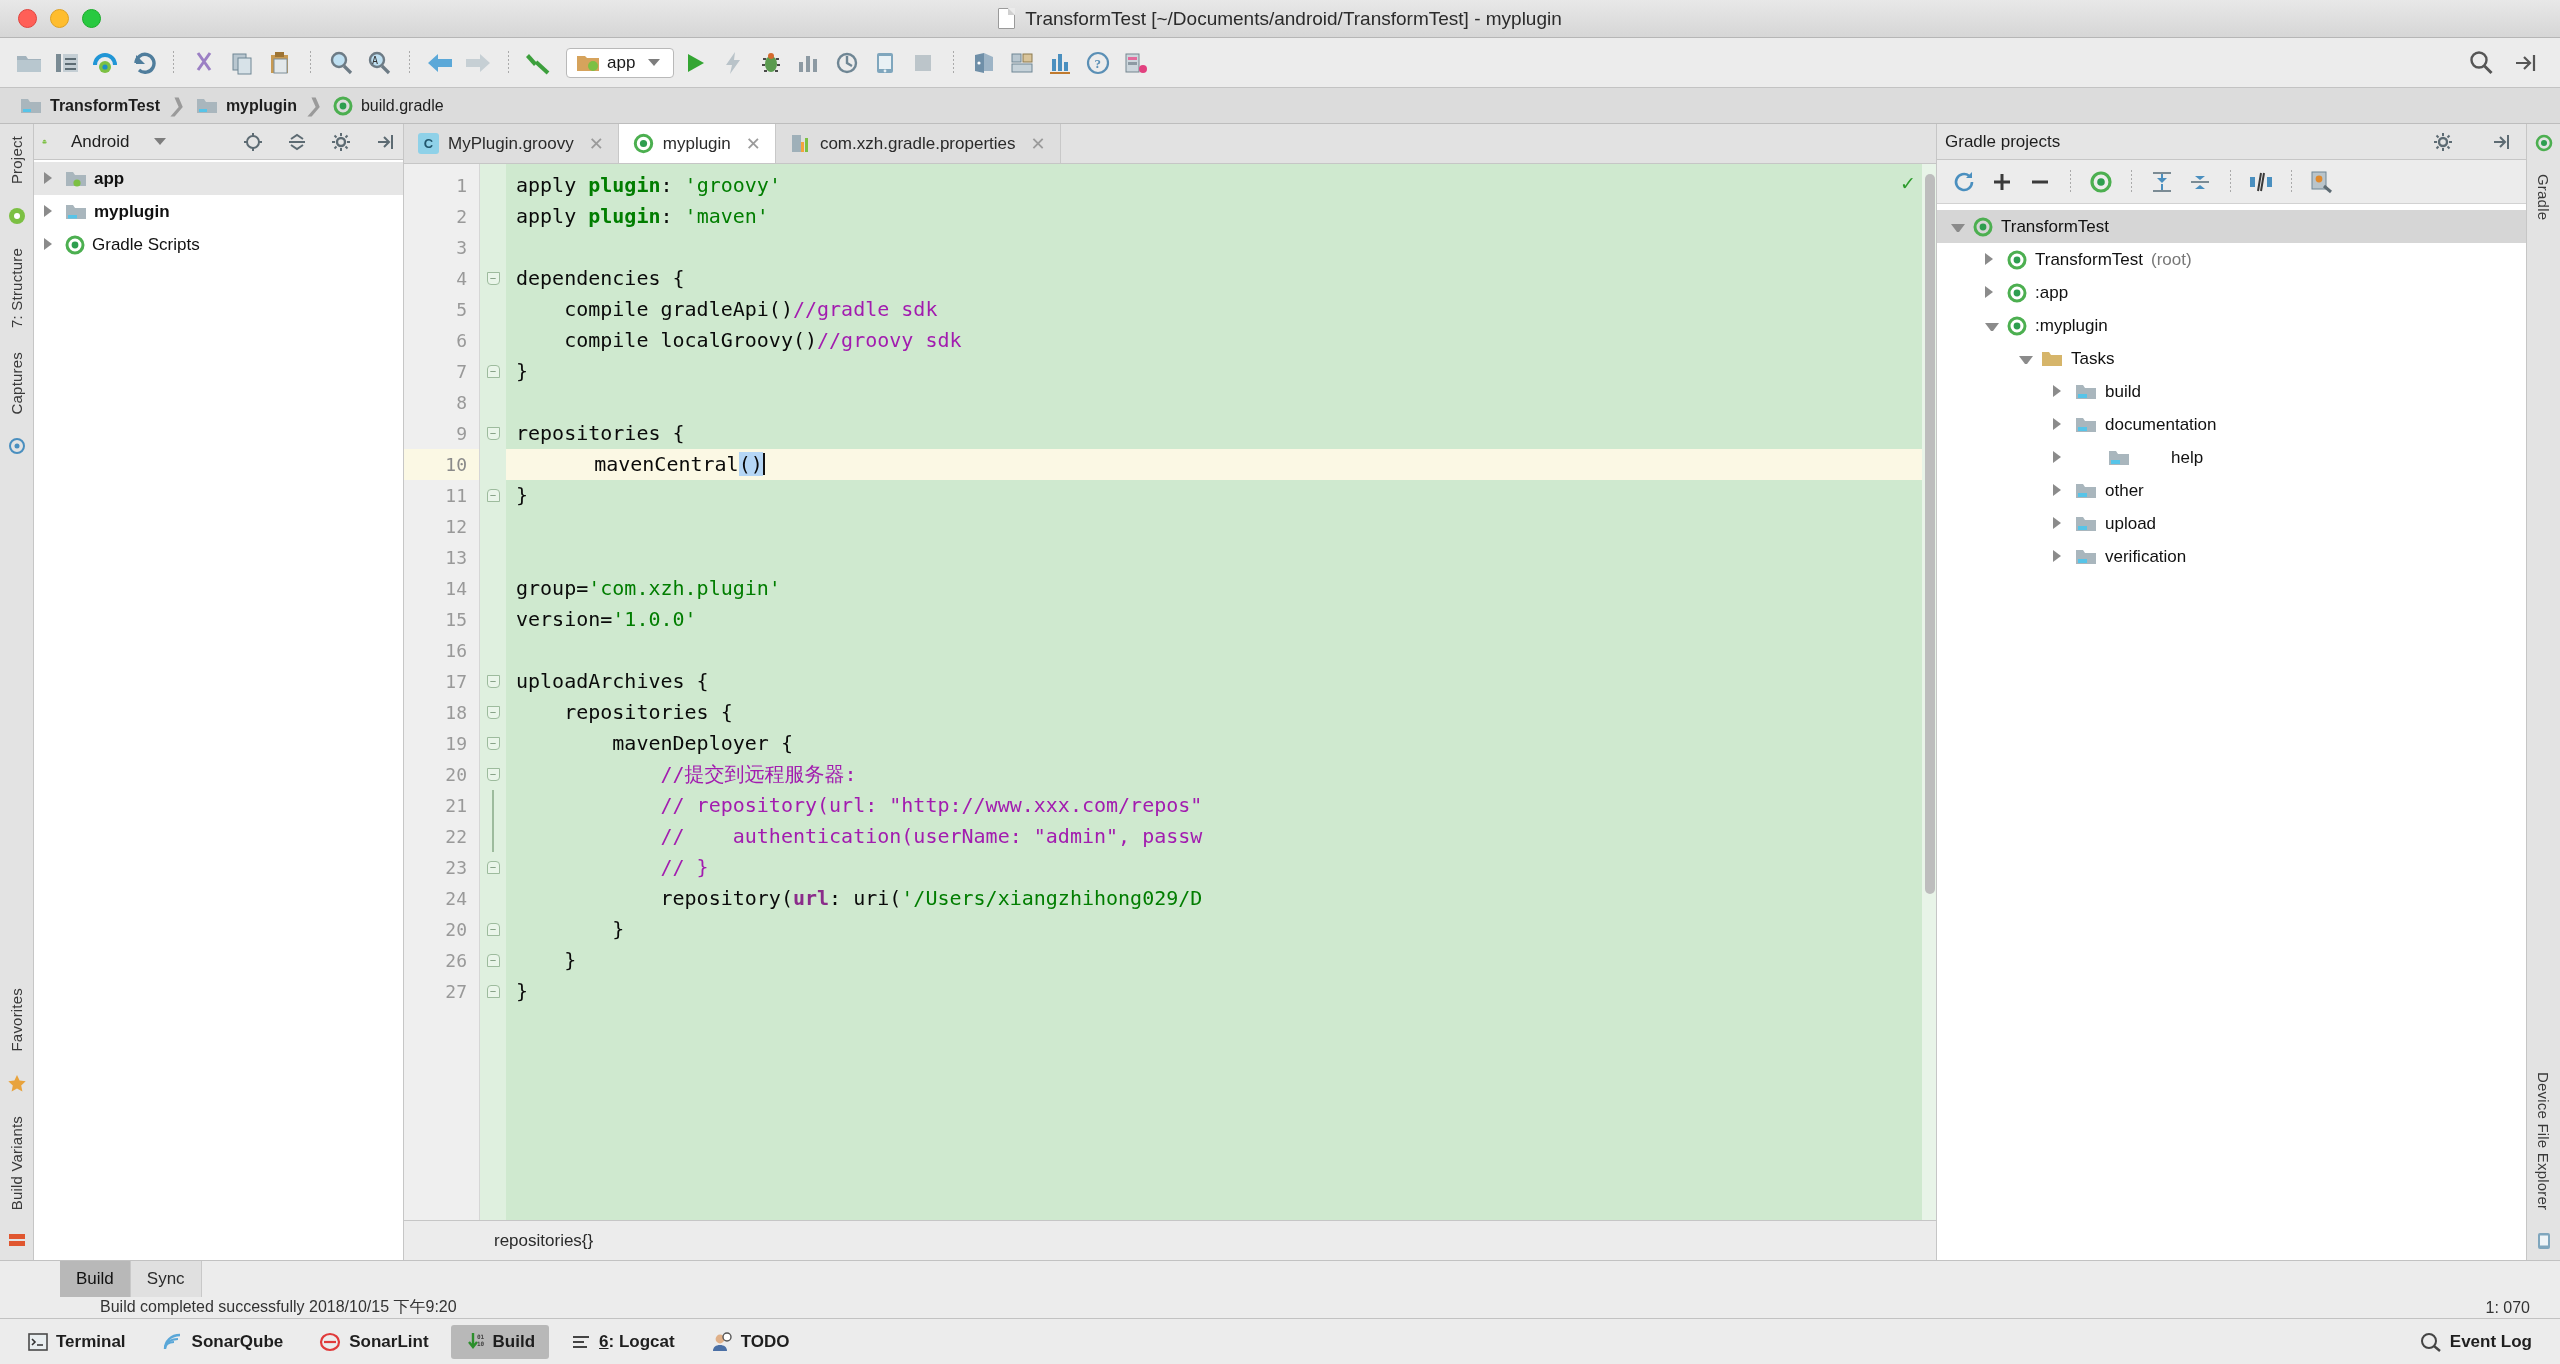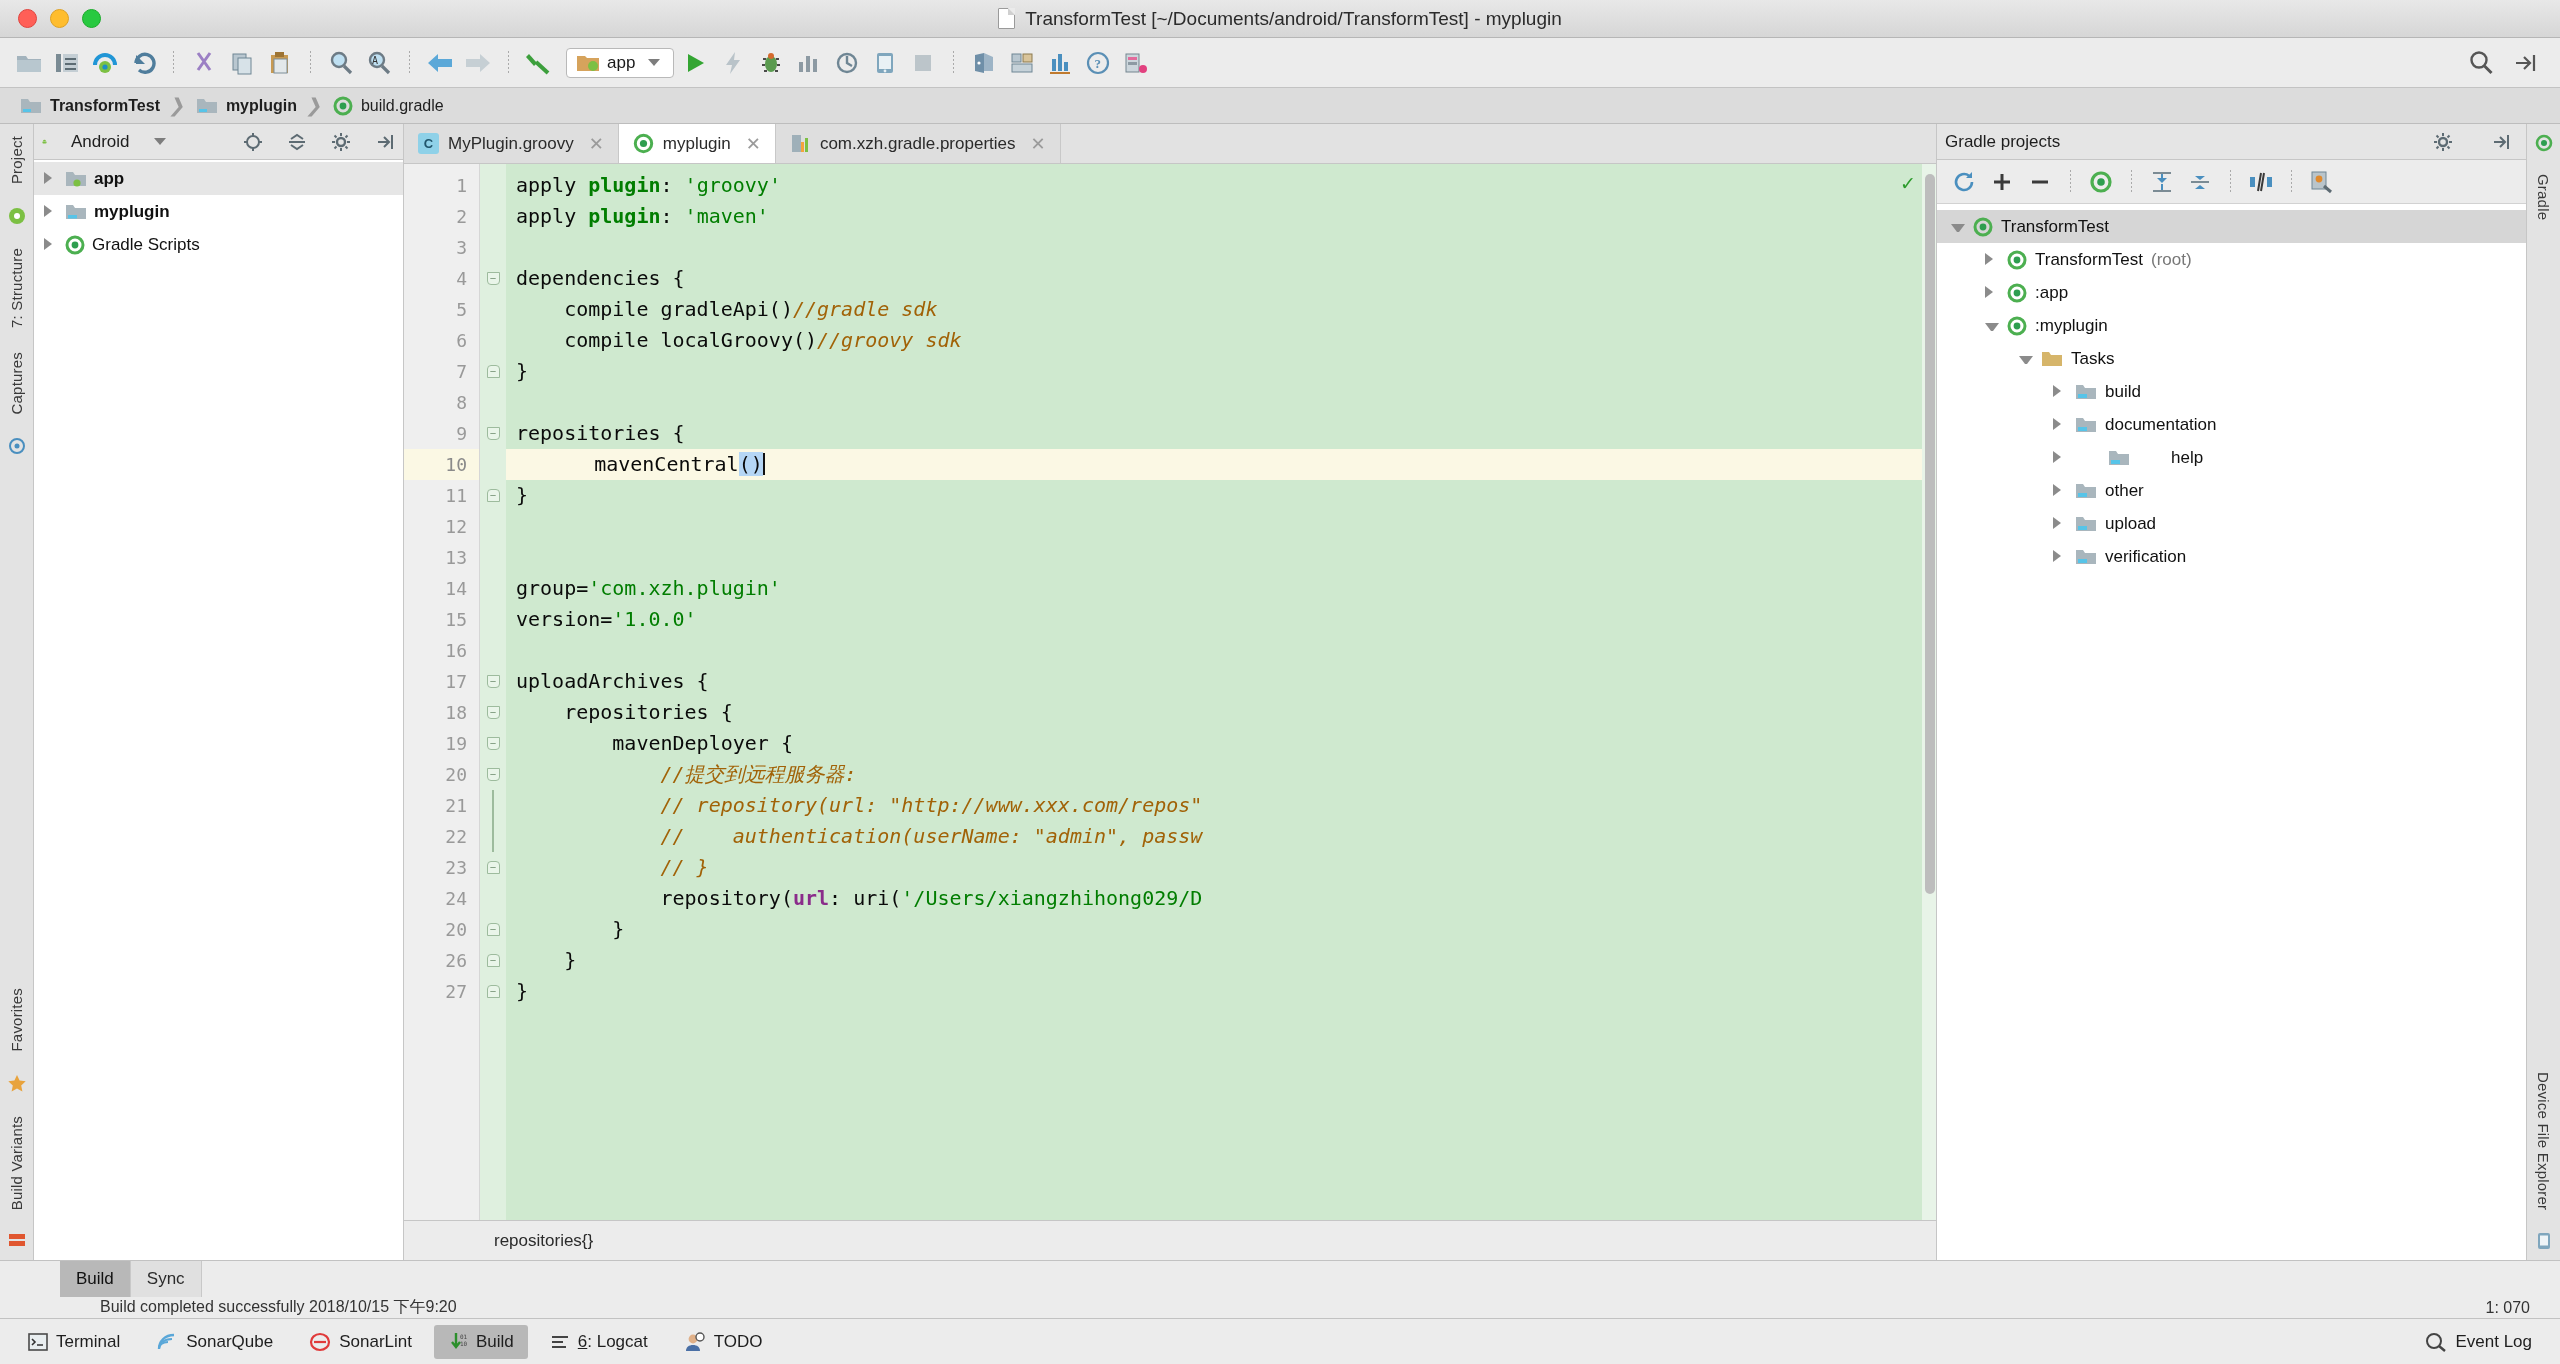--- a/index.html
+++ b/index.html
@@ -131,21 +131,21 @@
   .fold.fup{ border-radius:4px 4px 0 0;}
   .fold.bar{ width:2px;height:31px;border:none;background:#9dbb9d;}
   .codewrap{ flex:1;position:relative;overflow:hidden;background:#cfe9cf;padding-top:6px;}
   .cline{
     height:31px;line-height:31px;white-space:pre;
     font-family:"DejaVu Sans Mono", monospace;font-size:20px;color:#0a0a0a;padding-left:10px;
   }
   .cline.cur{ background:#fbf8e4;}
   .kw{color:#017d00;font-weight:bold;}
   .str{color:#017d00;}
-  .cmt{color:#a16207;font-style:italic;}
+  .cmt{color:#a21caf;}
   .attr{color:#8a2c8a;font-weight:bold;}
   .sel{background:#b5d6f5;}
   .caret{ display:inline-block;width:2px;height:22px;background:#111;vertical-align:-4px;}
   .editor-scroll{
     position:absolute;right:0;top:0;width:14px;height:100%;background:#e8f4e8;
   }
   .editor-thumb{ position:absolute;right:1px;top:10px;width:10px;height:720px;background:#bdbdbd;border-radius:5px;}
   .check-ok{ position:absolute;right:20px;top:8px;color:#2c9b2c;font-size:19px;}
   .statusline{
     height:40px;background:#ececec;border-top:1px solid #c6c6c6;flex:none;
@@ -171,21 +171,21 @@
   .btab{ display:flex;align-items:center;padding:0 16px;font-size:17px;color:#2b2b2b;background:#e0e0e0;
          border-right:1px solid #c8c8c8;}
   .btab.active{ background:#b8b8b8;color:#111;}
   .bcontent{ flex:1;display:flex;align-items:center;padding-left:100px;font-size:16px;color:#333;overflow:hidden;}
 
   
   .statusbar{
     height:46px;background:#ececec;border-top:1px solid #c2c2c2;
     display:flex;align-items:center;padding:0 14px;gap:8px;flex:none;
   }
-  .sbitem{ display:flex;align-items:center;gap:8px;padding:0 14px;height:34px;font-size:17px;color:#1e1e1e;border-radius:3px;}
+  .sbitem{ display:flex;align-items:center;gap:8px;padding:0 14px;height:34px;font-size:17px;color:#1e1e1e;border-radius:3px;font-weight:bold;}
   .sbitem.active{ background:#b8b8b8;}
   .sb-right{ margin-left:auto;display:flex;align-items:center;gap:10px;}
   .u{ text-decoration:underline;}
   svg{display:block;}
 </style>
 </head>
 <body>
 
 <div class="ide">
 

